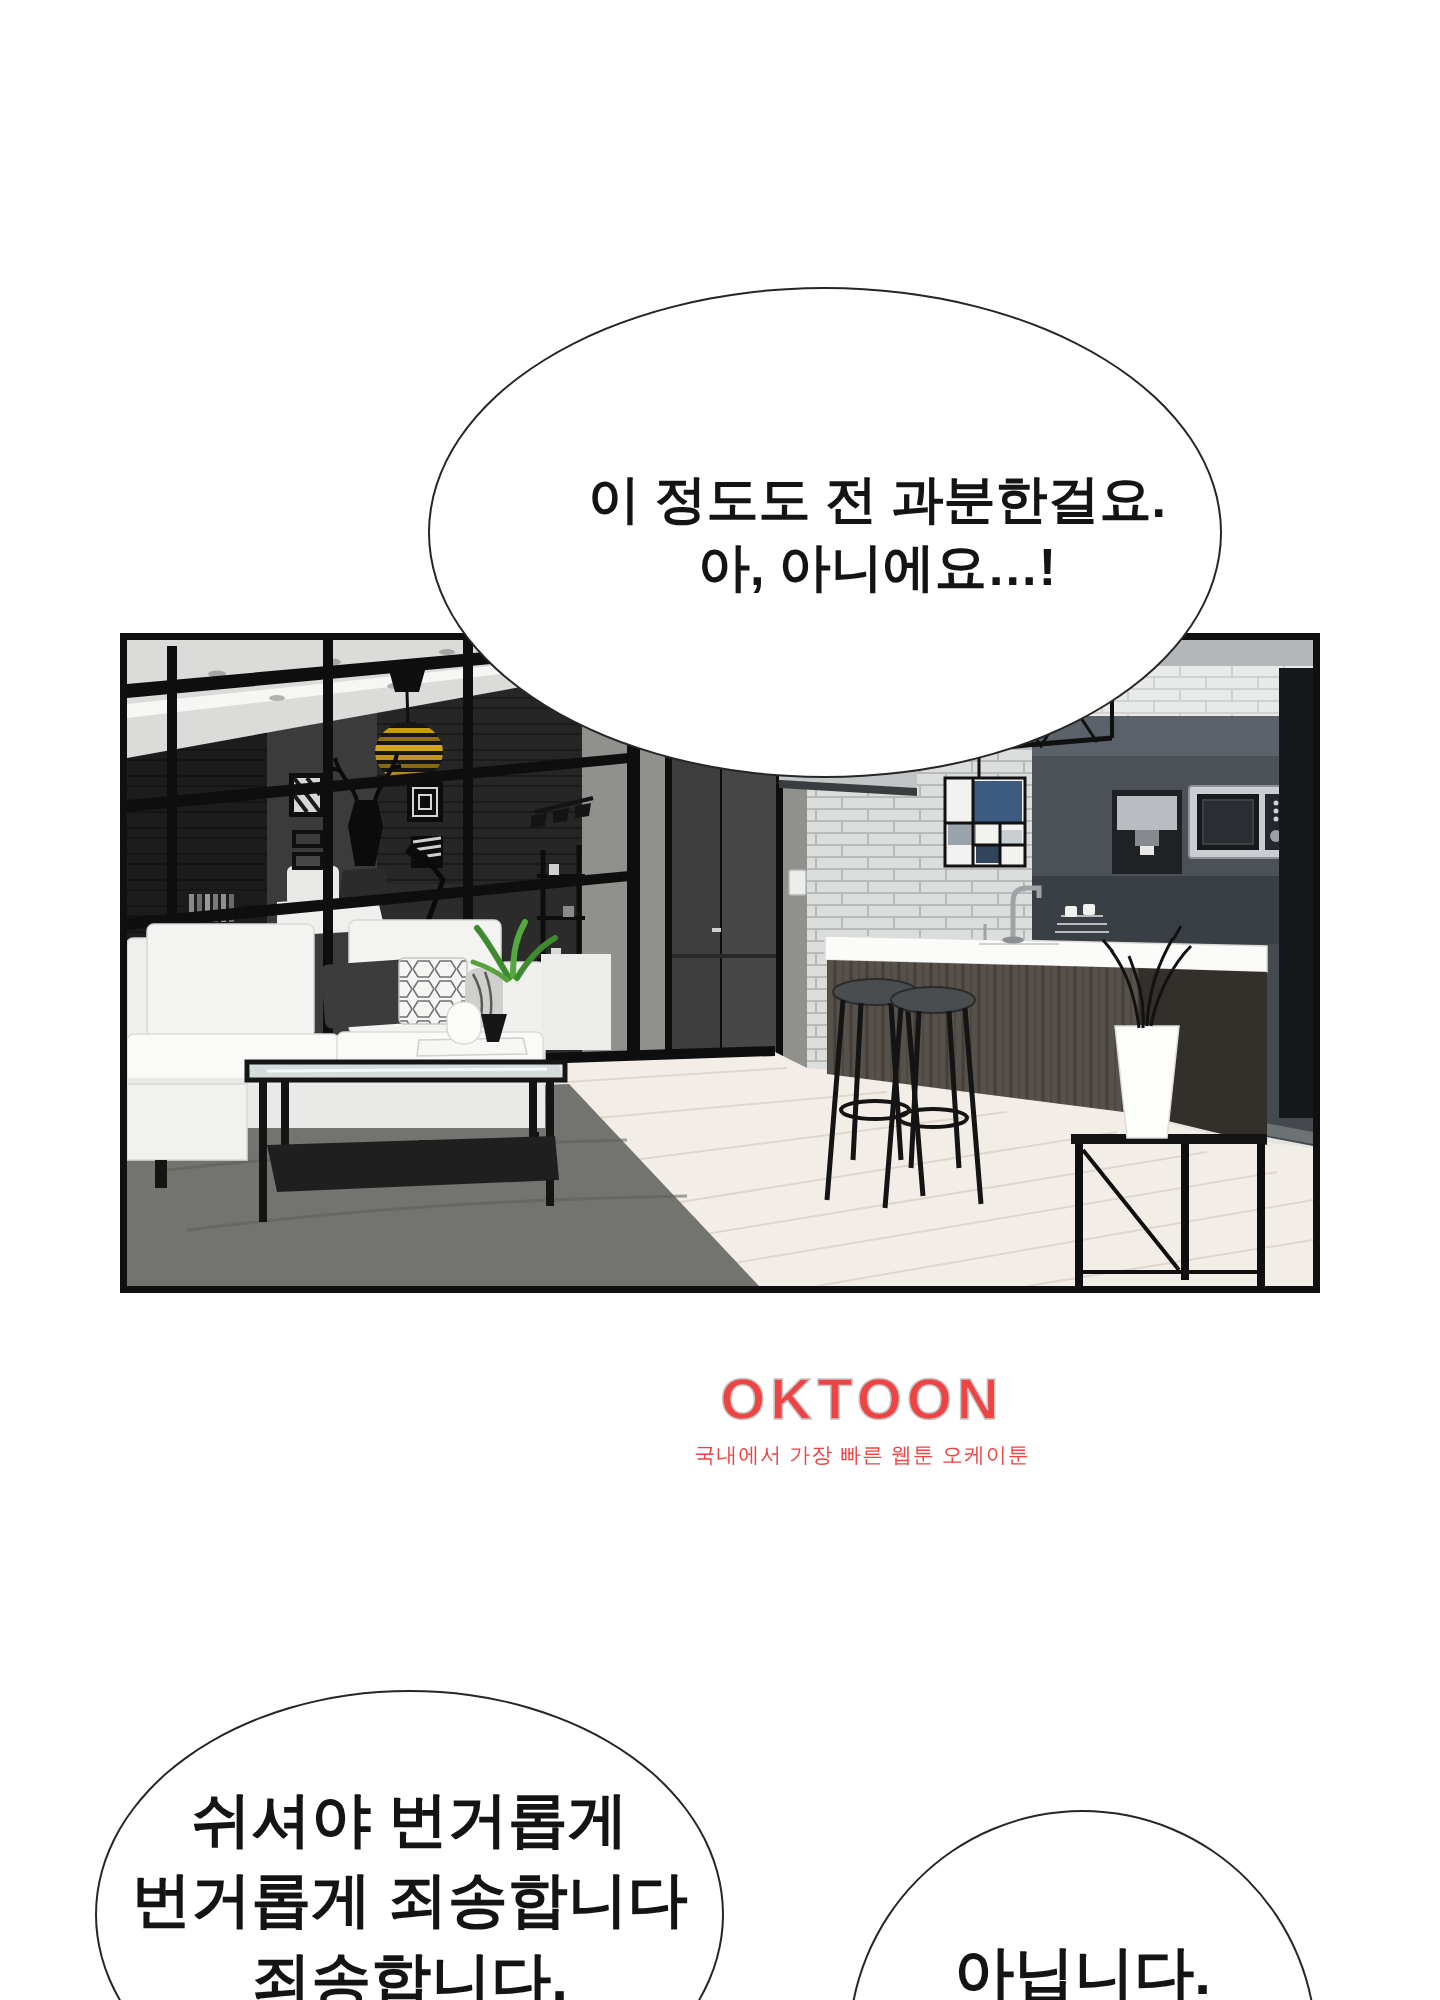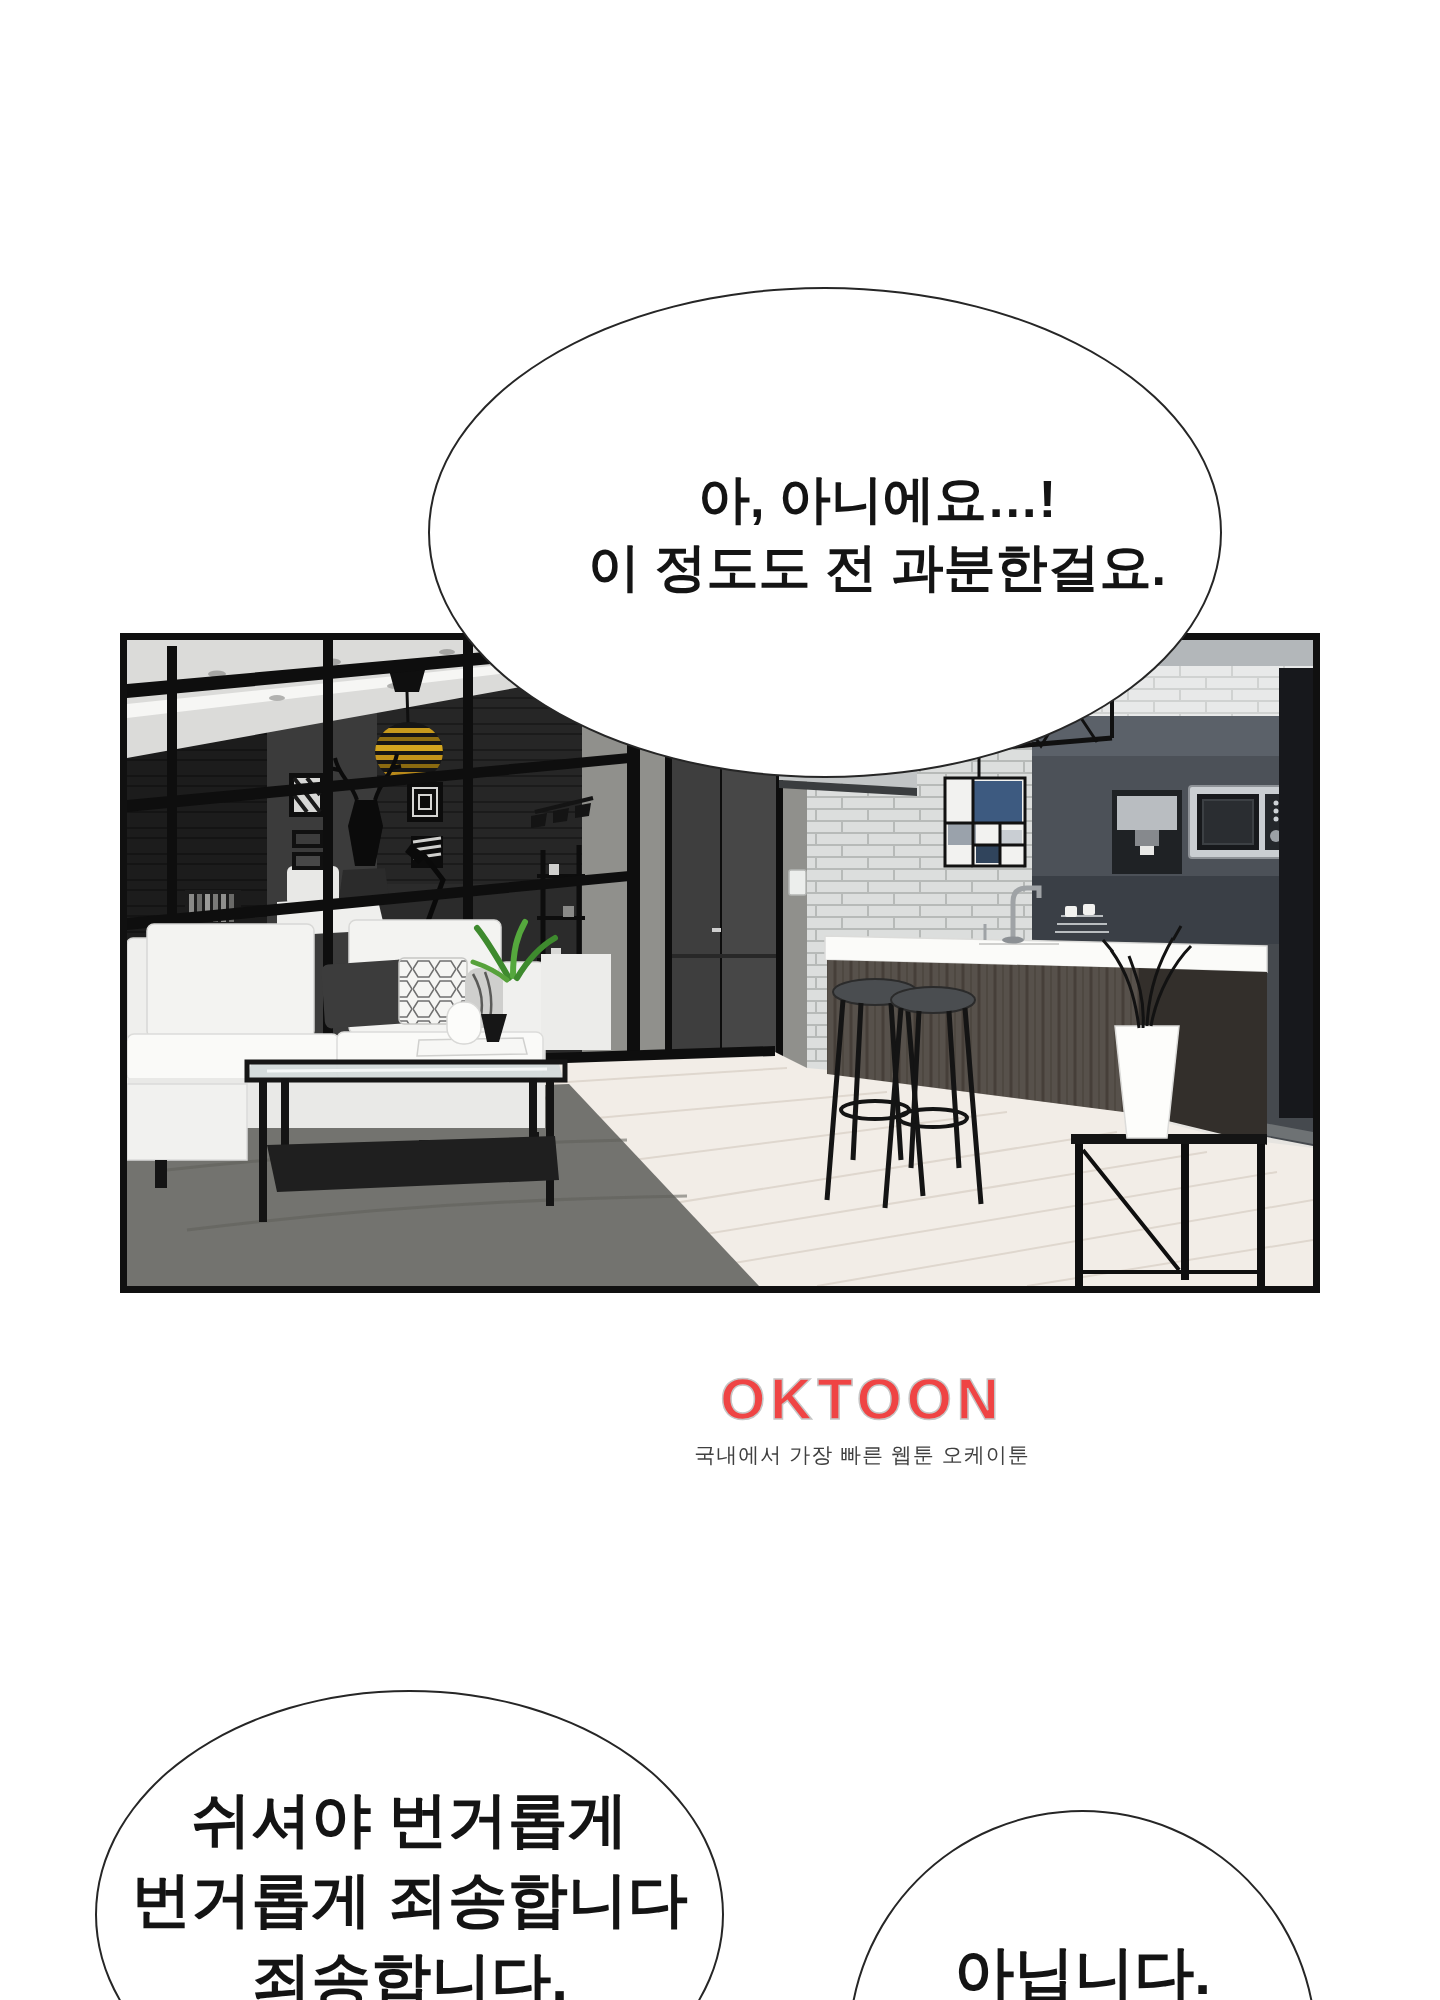--- a/index.html
+++ b/index.html
@@ -24,21 +24,21 @@
   .bubble-bl .txt{margin-top:88px;}
   .bubble-bl .ln{font-size:60px;line-height:80px;}
   .bubble-br{left:848px;top:1810px;width:465px;height:470px;justify-content:flex-start;}
   .bubble-br .txt{margin-top:132px;}
   .bubble-br .ln{font-size:60px;line-height:60px;}
 
   
   .wm{position:absolute;left:862px;text-align:center;transform:translateX(-50%);z-index:0;}
   .wm-logo{top:1370px;font-size:58px;line-height:58px;font-weight:700;letter-spacing:5px;
            color:#ef4444;-webkit-text-stroke:1.5px #c6c6c6;}
-  .wm-tag{top:1442px;font-size:21px;line-height:26px;letter-spacing:1px;color:#404040;font-weight:400;}
+  .wm-tag{top:1442px;font-size:21px;line-height:26px;letter-spacing:1px;color:#ef4444;font-weight:400;}
 </style>
 </head>
 <body>
 
 <div class="page">
 
   <div class="panel">
     <svg viewBox="0 0 1186 646" preserveAspectRatio="none">
       <defs>
         <pattern id="tiles" width="52" height="24" patternUnits="userSpaceOnUse">
@@ -331,22 +331,22 @@
         <polygon points="140,505 428,496 432,540 150,552" fill="#1f1f1f"></polygon>
       </g>
     </svg>
   </div>
 
   <div class="wm wm-logo" style="position:absolute;top:1370px;">OKTOON</div>
   <div class="wm wm-tag" style="position:absolute;top:1442px;">국내에서 가장 빠른 웹툰 오케이툰</div>
 
   <div class="bubble bubble-top">
     <div class="txt">
+      <div class="ln">이 정도도 전 과분한걸요.</div>
       <div class="ln">아, 아니에요…!</div>
-      <div class="ln">이 정도도 전 과분한걸요.</div>
     </div>
   </div>
 
   <div class="bubble bubble-bl">
     <div class="txt">
       <div class="ln">쉬셔야 번거롭게</div>
       <div class="ln">번거롭게 죄송합니다</div>
       <div class="ln">죄송합니다.</div>
     </div>
   </div>

